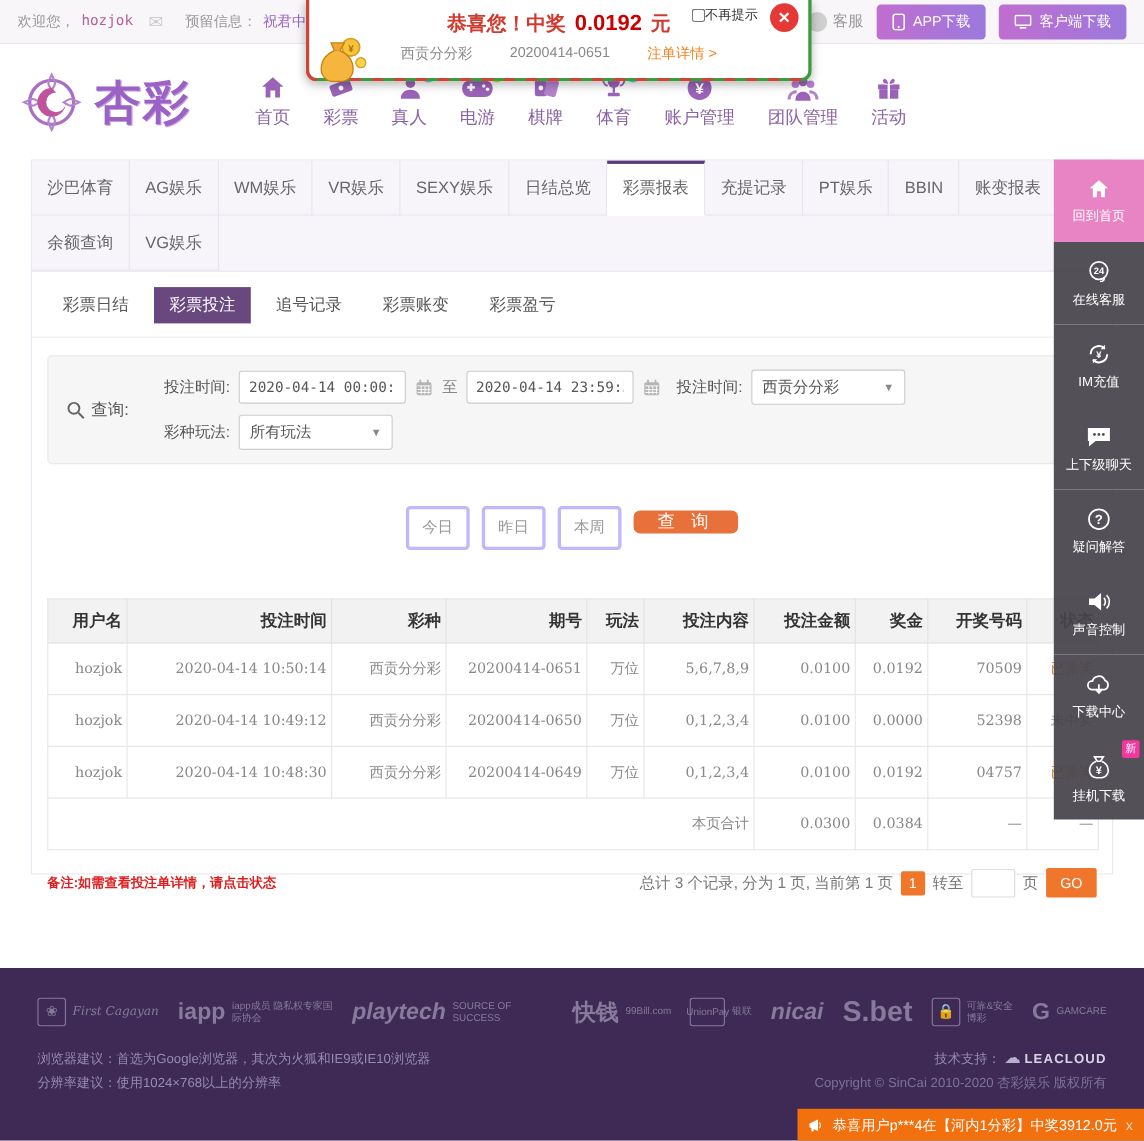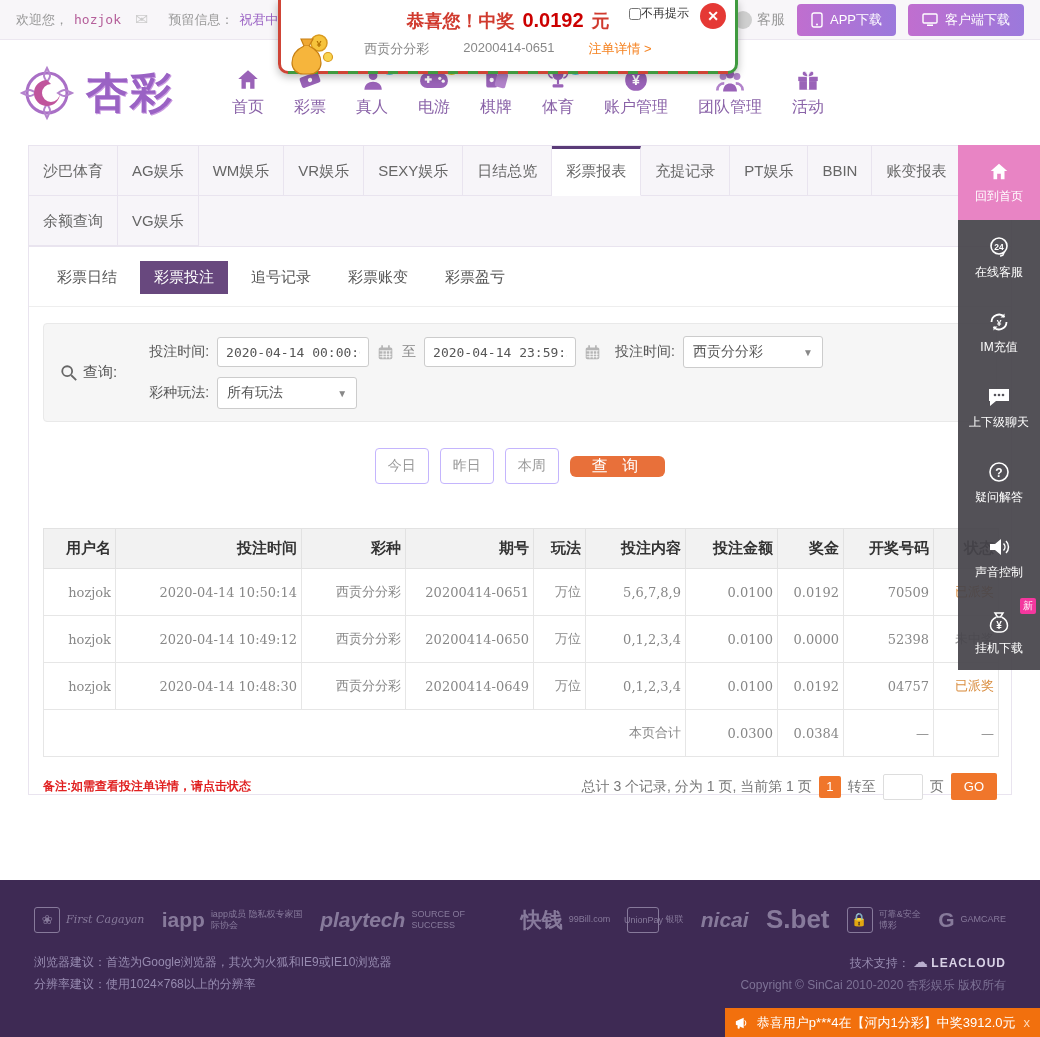--- a/index.html
+++ b/index.html
@@ -57,22 +57,22 @@
   .tinput { width:152px; height:30px; border:1px solid #ccc; border-radius:3px; padding:0 8px;
     font-size:13px; color:#555; font-family:"DejaVu Sans Mono", monospace; background:#fff; }
   .sel { height:32px; border:1px solid #ccc; border-radius:3px; background:#fff; display:flex;
     align-items:center; justify-content:space-between; padding:0 9px; font-size:14px; color:#555; cursor:pointer; }
   .sel .car { color:#888; font-size:10px; margin-left:24px; }
   .sel.w140 { width:140px; }
   .cal { display:block; }
   .zhi { color:#888; }
   
   .quickrow { display:flex; justify-content:center; align-items:center; gap:11px; margin:26px 0 44px; }
-  .qbtn { background:#fff; border:1px solid #c4b5fd; border-radius:4px; color:#999; font-size:14px;
-    padding:8px 12px; cursor:pointer; }
+  .qbtn { background:#fff; border:3px solid #c4b5fd; border-radius:4px; color:#999; font-size:14px;
+    padding:8px 12px; cursor:pointer;margin-top:12px; }
   .search-btn { background:#e8703a; border:none; border-radius:6px; color:#fff; font-size:16px;
     padding:0 22px; letter-spacing:5px; cursor:pointer; }
   
   table.bets { width:956px; margin:0 14px; border-collapse:collapse; text-align:right;padding-left:16px; }
   .bets th { background:#f2f2f2; border:1px solid #e2e2e2; padding:10px 4px; font-size:15px; color:#333; }
   .bets td { border:1px solid #e6e6e6; padding:14px 4px; font-size:13px; color:#888;
     font-family:"DejaVu Serif", serif; }
   .bets td.cjk { font-family:"Liberation Sans", sans-serif; }
   .st-paid { color:#d98d3f !important; }
   .st-lost { color:#9a9a9a !important; }
@@ -453,20 +453,27 @@
     <span>疑问解答</span>
   </div>
   <div class="side-item">
     <svg width="26" height="24" viewBox="0 0 26 24">
         <path d="M4 9v6h5l6 5V4L9 9z" fill="#fff"></path>
         <path d="M17.5 8.5a5 5 0 0 1 0 7M20 6a8.5 8.5 0 0 1 0 12" stroke="#fff" stroke-width="1.5" fill="none"></path>
       </svg>
     <span>声音控制</span>
   </div>
   <div class="side-item">
+    <svg width="28" height="24" viewBox="0 0 28 24">
+        <path d="M8 10a6 6 0 0 1 11.5-1.5A4.5 4.5 0 0 1 19 17H8a4 4 0 0 1 0-8z" fill="none" stroke="#fff" stroke-width="1.6"></path>
+        <path d="M14 12v7M11 16.5l3 3.5 3-3.5" stroke="#fff" stroke-width="1.6" fill="none"></path>
+      </svg>
+    <span>下载中心</span>
+  </div>
+  <div class="side-item">
     <span class="side-badge">新</span>
     <svg width="26" height="26" viewBox="0 0 26 26">
         <path d="M9 4h8l-2.5 4h-3z" fill="none" stroke="#fff" stroke-width="1.5"></path>
         <path d="M10.5 8C6 10 4.5 14 4.5 17a6.5 6.5 0 0 0 6.5 6h4a6.5 6.5 0 0 0 6.5-6c0-3-1.5-7-6-9" fill="none" stroke="#fff" stroke-width="1.5"></path>
         <text x="13" y="19.5" font-size="10" fill="#fff" text-anchor="middle" font-weight="bold">¥</text>
       </svg>
     <span>挂机下载</span>
   </div>
 </div>
 

